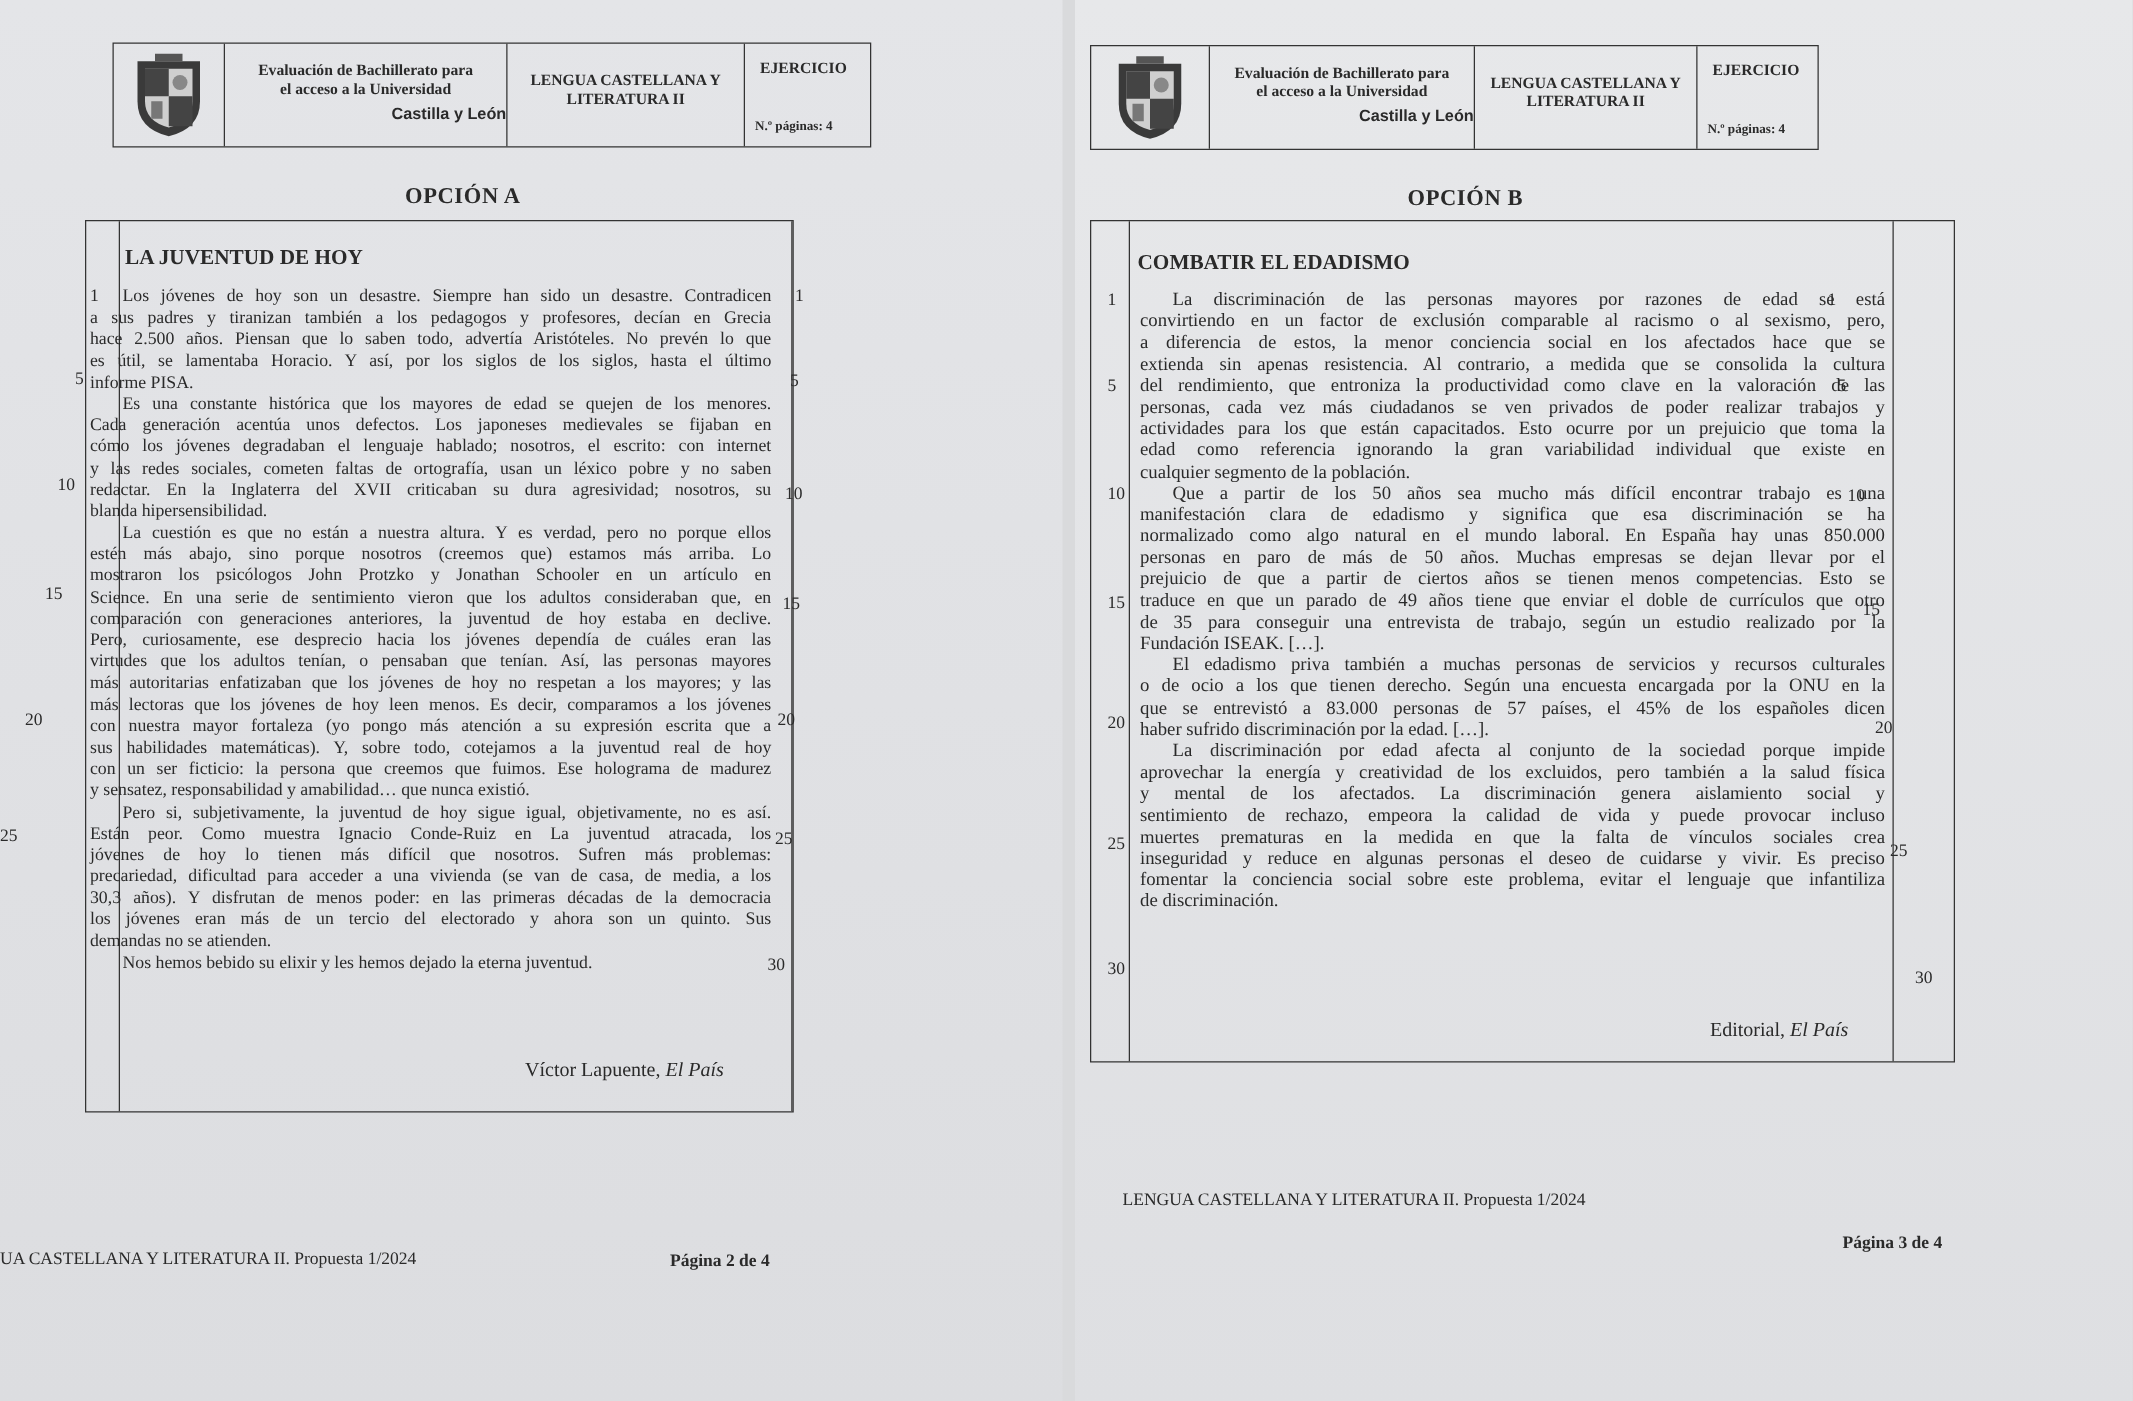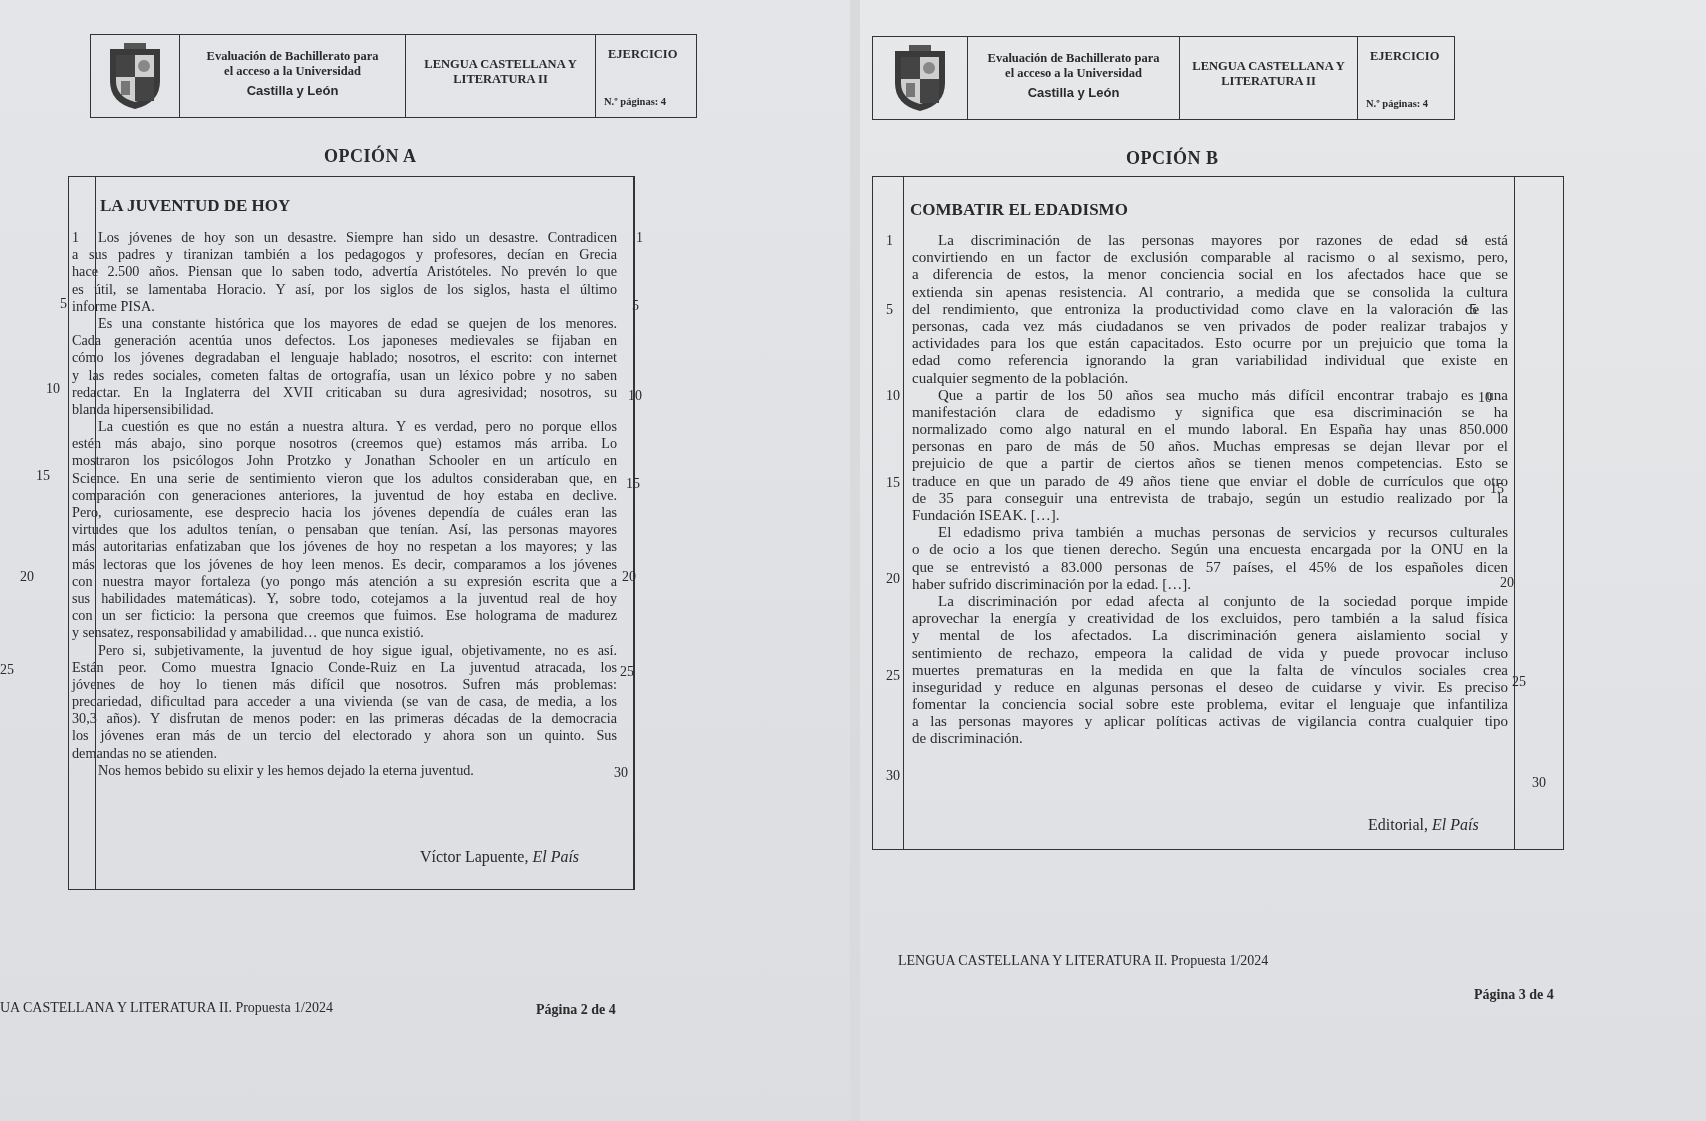--- a/index.html
+++ b/index.html
@@ -3,21 +3,21 @@
 <meta charset="utf-8">
 <style>
   html,body{margin:0;padding:0;}
   body{width:1706px;height:1121px;overflow:hidden;background:#d9dadc;font-family:"Liberation Serif",serif;color:#2a2a2a;position:relative;}
   .page{position:absolute;background:#e6e7ea;}
   .page-left{left:0;top:0;width:850px;height:1121px;background:linear-gradient(180deg,#e4e5e8 0%,#dcdde0 100%);}
   .page-right{left:860px;top:0;width:846px;height:1121px;background:linear-gradient(180deg,#e7e8ea 0%,#dedfe2 100%);}
   .header-box{position:absolute;display:flex;border:1.5px solid #333;height:82px;}
   .hb-logo{width:88px;border-right:1.5px solid #333;display:flex;align-items:center;justify-content:center;}
   .hb-exam{width:226px;border-right:1.5px solid #333;text-align:center;font-weight:bold;font-size:12.5px;line-height:15px;padding-top:14px;box-sizing:border-box;}
-  .hb-exam .region{font-family:"Liberation Sans",sans-serif;font-size:13px;margin-top:4px;display:block;}
+  .hb-exam .region{font-family:"Liberation Sans",sans-serif;font-size:13px;margin-top:4px;display:block;text-align:right;}
   .hb-subject{width:190px;border-right:1.5px solid #333;text-align:center;font-weight:bold;font-size:12.5px;line-height:15px;padding-top:22px;box-sizing:border-box;}
   .hb-ex{width:100px;position:relative;font-weight:bold;font-size:12.5px;}
   .hb-ex .ex-title{position:absolute;top:12px;left:12px;}
   .hb-ex .ex-pages{position:absolute;bottom:10px;left:8px;font-size:10.5px;}
   .shield{width:62px;height:70px;}
   .option-title{position:absolute;font-weight:bold;font-size:18px;letter-spacing:0.5px;}
   .text-frame{position:absolute;border:1.5px solid #333;}
   .ln-col{position:absolute;top:0;bottom:0;border-right:1.5px solid #333;}
   .rn-col{position:absolute;top:0;bottom:0;border-left:1.5px solid #333;}
   .article-title{position:absolute;font-weight:bold;font-size:17px;}
@@ -190,21 +190,20 @@
       <div class="line">o de ocio a los que tienen derecho. Según una encuesta encargada por la ONU en la</div>
       <div class="line">que se entrevistó a 83.000 personas de 57 países, el 45% de los españoles dicen</div>
       <div class="line last">haber sufrido discriminación por la edad. […].</div>
       <div class="line indent">La discriminación por edad afecta al conjunto de la sociedad porque impide</div>
       <div class="line">aprovechar la energía y creatividad de los excluidos, pero también a la salud física</div>
       <div class="line">y mental de los afectados. La discriminación genera aislamiento social y</div>
       <div class="line">sentimiento de rechazo, empeora la calidad de vida y puede provocar incluso</div>
       <div class="line">muertes prematuras en la medida en que la falta de vínculos sociales crea</div>
       <div class="line">inseguridad y reduce en algunas personas el deseo de cuidarse y vivir. Es preciso</div>
       <div class="line">fomentar la conciencia social sobre este problema, evitar el lenguaje que infantiliza</div>
-      <div class="line">a las personas mayores y aplicar políticas activas de vigilancia contra cualquier tipo</div>
       <div class="line last">de discriminación.</div>
     </div>
 
   <div class="lnum" style="left:26px;top:233px;">1</div>
   <div class="lnum" style="left:26px;top:302px;">5</div>
   <div class="lnum" style="left:26px;top:388px;">10</div>
   <div class="lnum" style="left:26px;top:475px;">15</div>
   <div class="lnum" style="left:26px;top:571px;">20</div>
   <div class="lnum" style="left:26px;top:668px;">25</div>
   <div class="lnum" style="left:26px;top:768px;">30</div>

